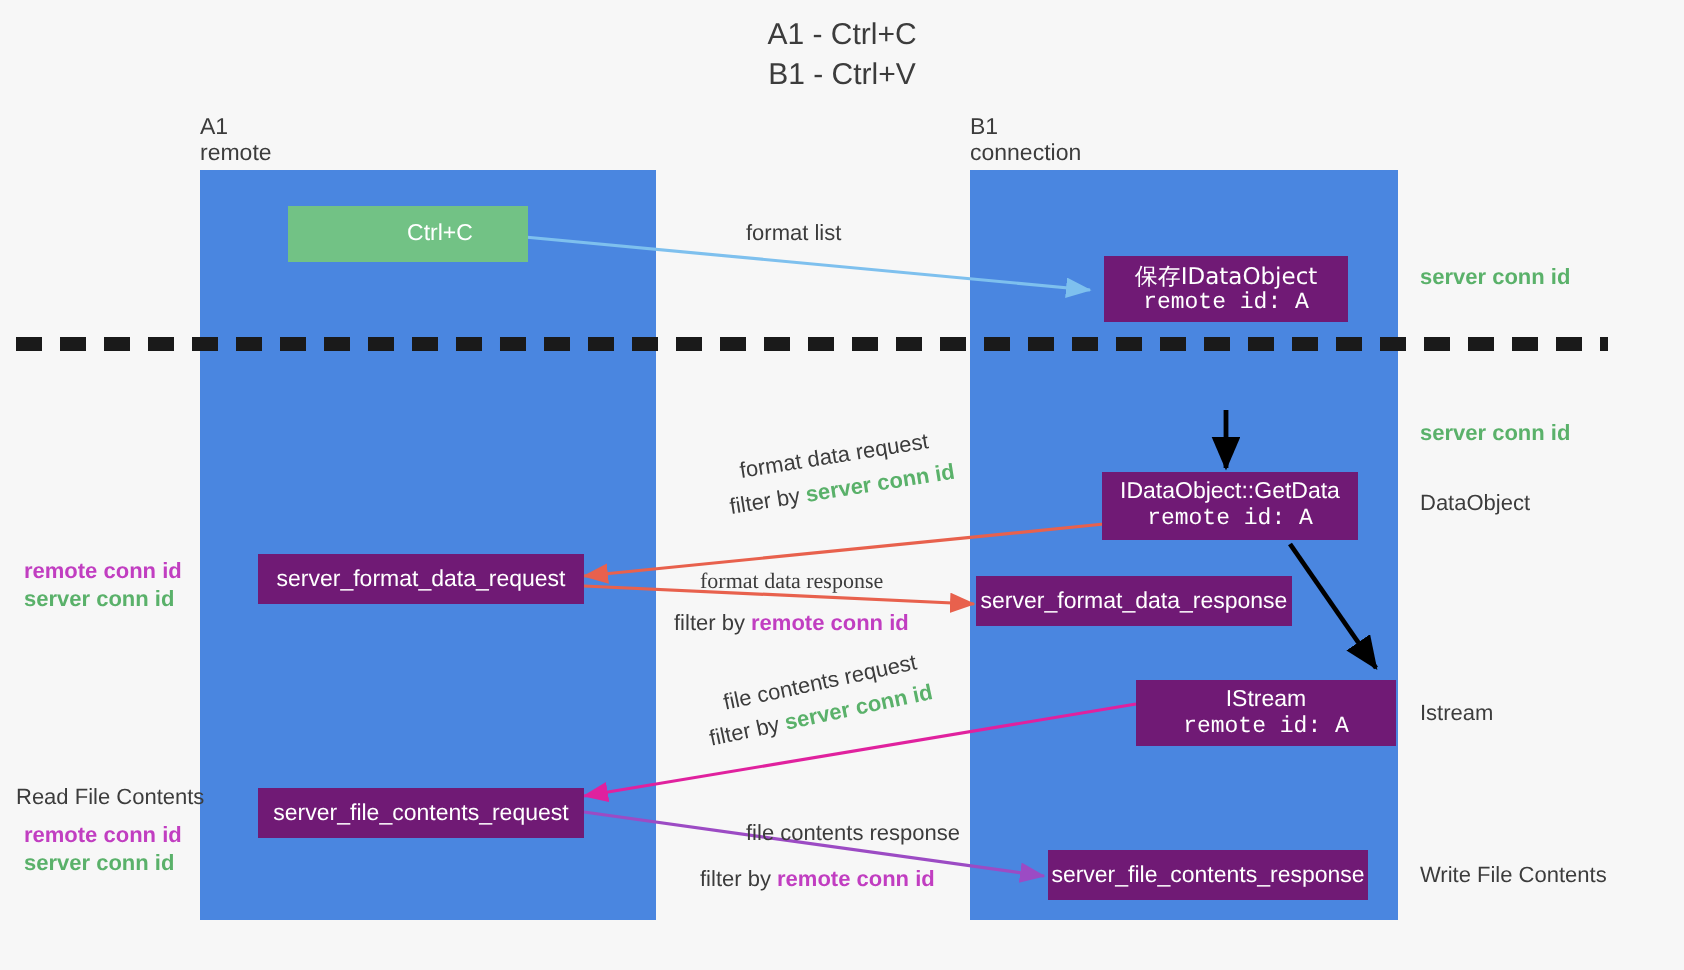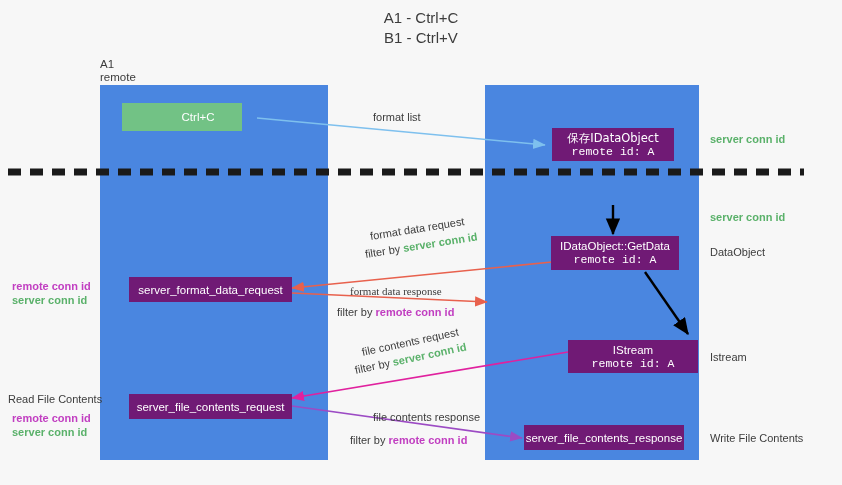--- a/index.html
+++ b/index.html
@@ -92,20 +92,24 @@
 
   <div class="title">
     <div>A1 - Ctrl+C</div>
     <div>B1 - Ctrl+V</div>
   </div>
 
   <div class="col-header" style="left:100px; top:58px; width:228px;">
     <span>A1</span>
     <span class="sub">remote</span>
   </div>
+  <div class="col-header" style="left:485px; top:58px; width:214px;">
+    <span>B1</span>
+    <span class="sub">connection</span>
+  </div>
 
   <div class="lane lane-left"></div>
   <div class="lane lane-right"></div>
 
   <svg class="svg-layer">
     <defs>
       <marker id="ar-blue" markerWidth="9" markerHeight="9" refX="7.5" refY="3.2" orient="auto">
         <path d="M0,0 L8,3.2 L0,6.4 z" fill="#7ec0ee"></path>
       </marker>
       <marker id="ar-red" markerWidth="9" markerHeight="9" refX="7.5" refY="3.2" orient="auto">
@@ -132,21 +136,21 @@
 
     <line x1="552" y1="262" x2="292" y2="288" stroke="#e8614d" stroke-width="1.6" marker-end="url(#ar-red)"></line>
 
     <line x1="292" y1="293" x2="487" y2="302" stroke="#e8614d" stroke-width="1.6" marker-end="url(#ar-red)"></line>
 
     <line x1="568" y1="352" x2="292" y2="398" stroke="#e0219e" stroke-width="1.6" marker-end="url(#ar-magenta)"></line>
 
     <line x1="292" y1="406" x2="522" y2="438" stroke="#9c4bc4" stroke-width="1.6" marker-end="url(#ar-purple)"></line>
   </svg>
 
-  <div class="node green" style="left:122px; top:103px; width:120px; height:28px;padding-left:32px;">
+  <div class="node green" style="left:144px; top:103px; width:120px; height:28px;padding-left:32px;">
     <span>Ctrl+C</span>
   </div>
 
   <div class="node orange" style="left:129px; top:277px; width:163px; height:25px;">
     <span>server_format_data_request</span>
   </div>
 
   <div class="node orange" style="left:129px; top:394px; width:163px; height:25px;">
     <span>server_file_contents_request</span>
   </div>
@@ -155,20 +159,23 @@
     <span class="cjk">保存IDataObject</span>
     <span class="l2">remote id: A</span>
   </div>
 
 
   <div class="node orange" style="left:551px; top:236px; width:128px; height:34px;">
     <span>IDataObject::GetData</span>
     <span class="l2">remote id: A</span>
   </div>
 
+  <div class="node orange" style="left:488px; top:288px; width:158px; height:25px;">
+    <span>server_format_data_response</span>
+  </div>
 
   <div class="node orange" style="left:568px; top:340px; width:130px; height:33px;">
     <span>IStream</span>
     <span class="l2">remote id: A</span>
   </div>
 
   <div class="node orange" style="left:524px; top:425px; width:160px; height:25px;">
     <span>server_file_contents_response</span>
   </div>
 

